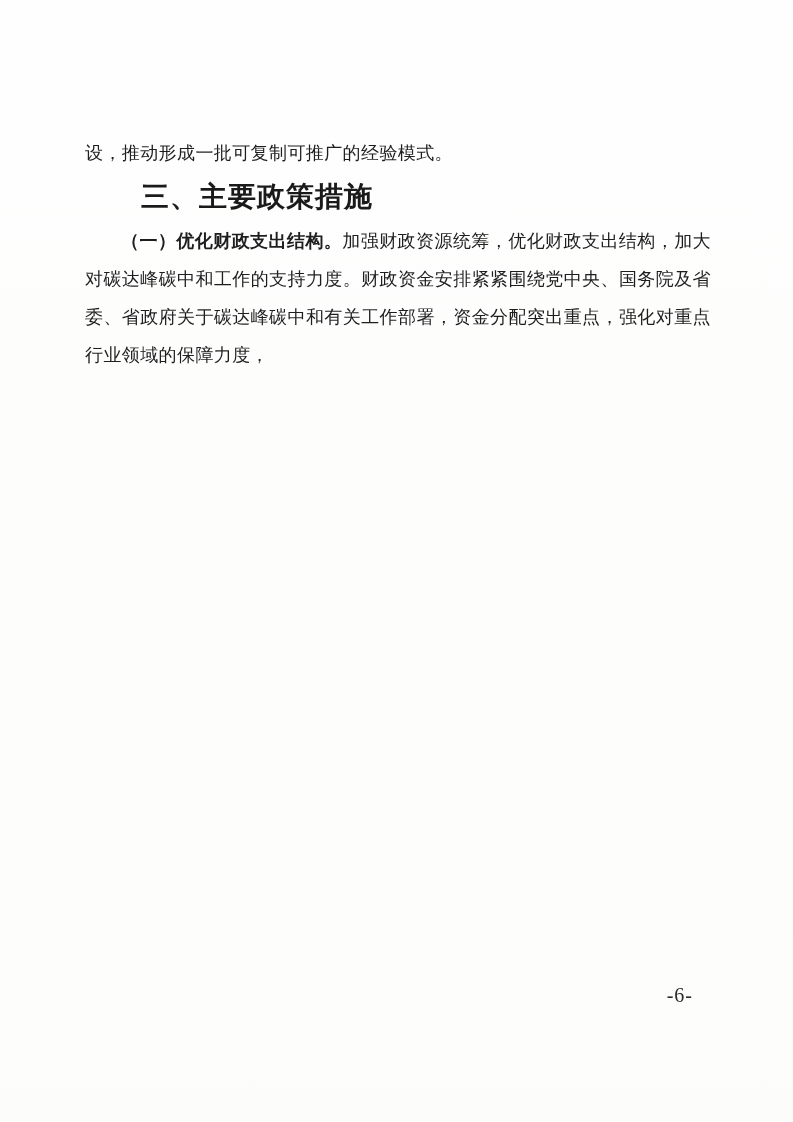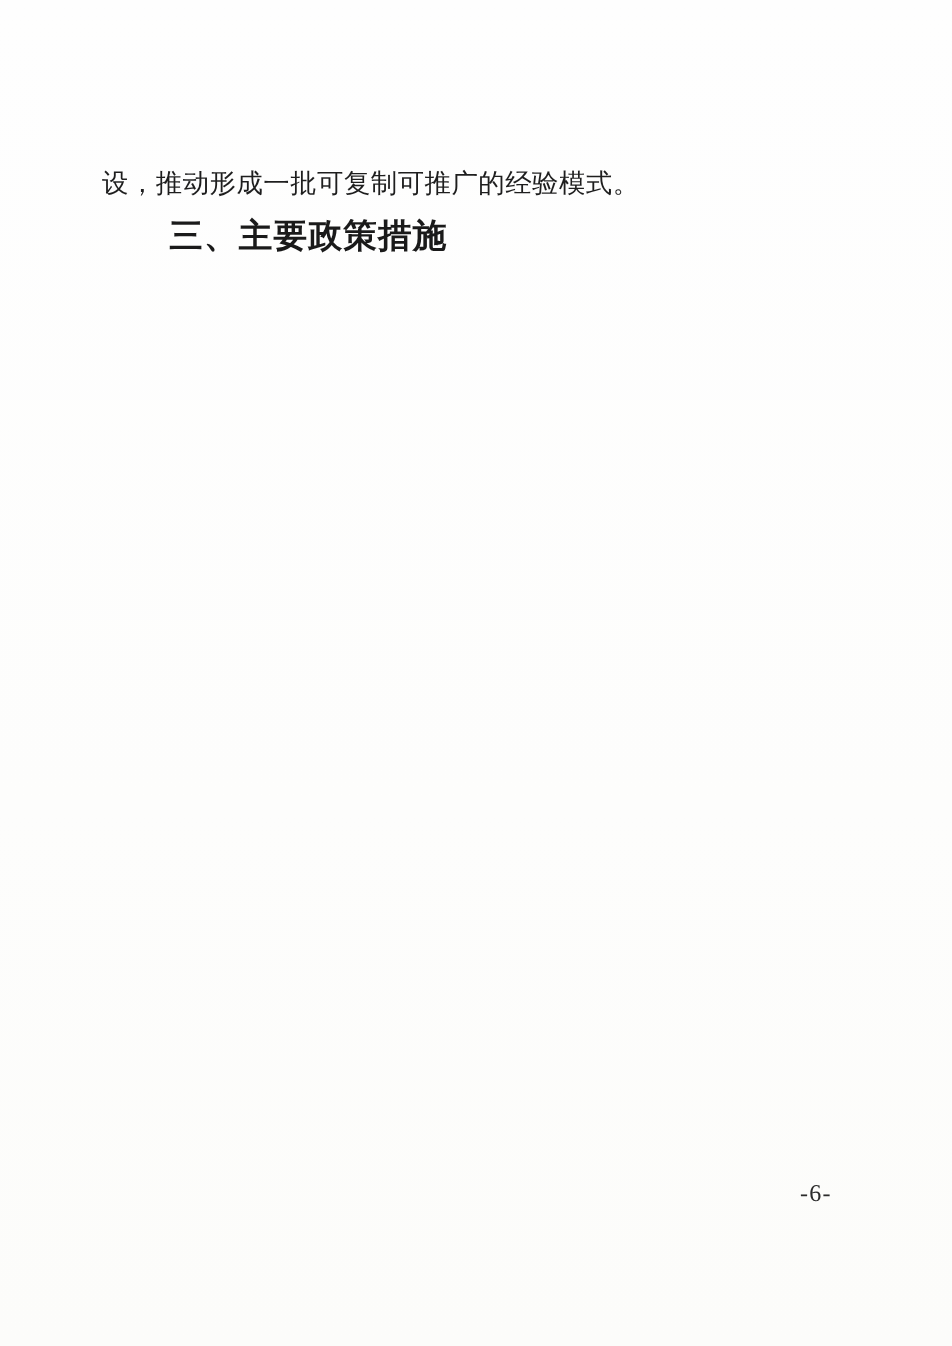--- a/index.html
+++ b/index.html
@@ -21,21 +21,21 @@
     background: linear-gradient(180deg, #fefefe 0%, #fdfdfc 60%, #fcfcfa 100%);
   }
   .text-block {
     position: absolute;
     left: 85px;
     top: 134px;
     width: 626px;
   }
   .para {
     margin: 0;
-    font-size: 22px;
+    font-size: 18px;
     line-height: 38px;
     text-align: justify;
     text-justify: inter-character;
     text-indent: 2em;
     letter-spacing: 0.4px;
     word-break: break-all;
   }
   .para.no-indent {
     text-indent: 0;
   }
@@ -66,17 +66,18 @@
 
 <div class="page">
   <div class="text-block">
 
     <p class="para no-indent"><span>设，推动形成一批可复制可推广的经验模式。</span></p>
 
 
 
     <h3 class="section-heading">三、主要政策措施</h3>
 
+    <p class="para"><span class="lead">（一）优化财政支出结构。</span><span>加强财政资源统筹，优化财政支出结构，加大对碳达峰碳中和工作的支持力度。财政资金安排紧紧围绕党中央、国务院及省委、省政府关于碳达峰碳中和有关工作部署，资金分配突出重点，强化对重点行业领域的保障力度，</span></p>
 
   </div>
 
   <div class="page-number">-6-</div>
 </div>
 
 </body></html>

